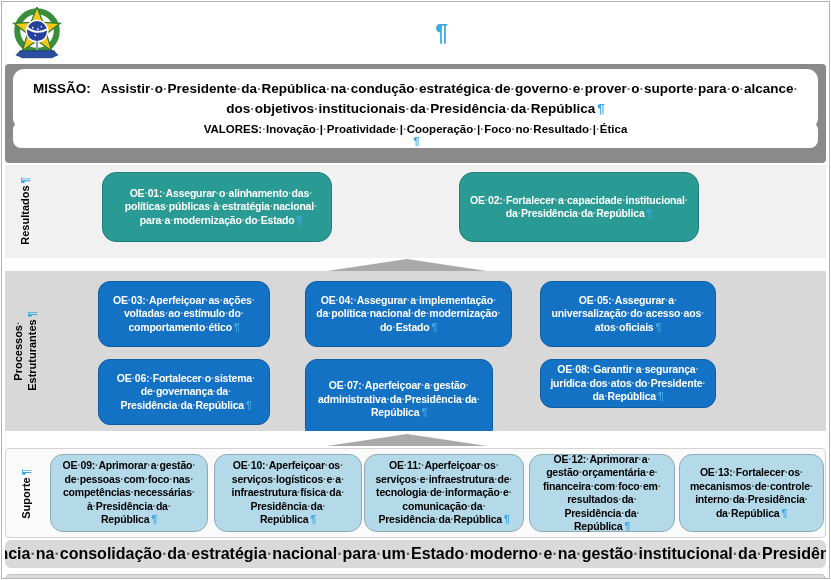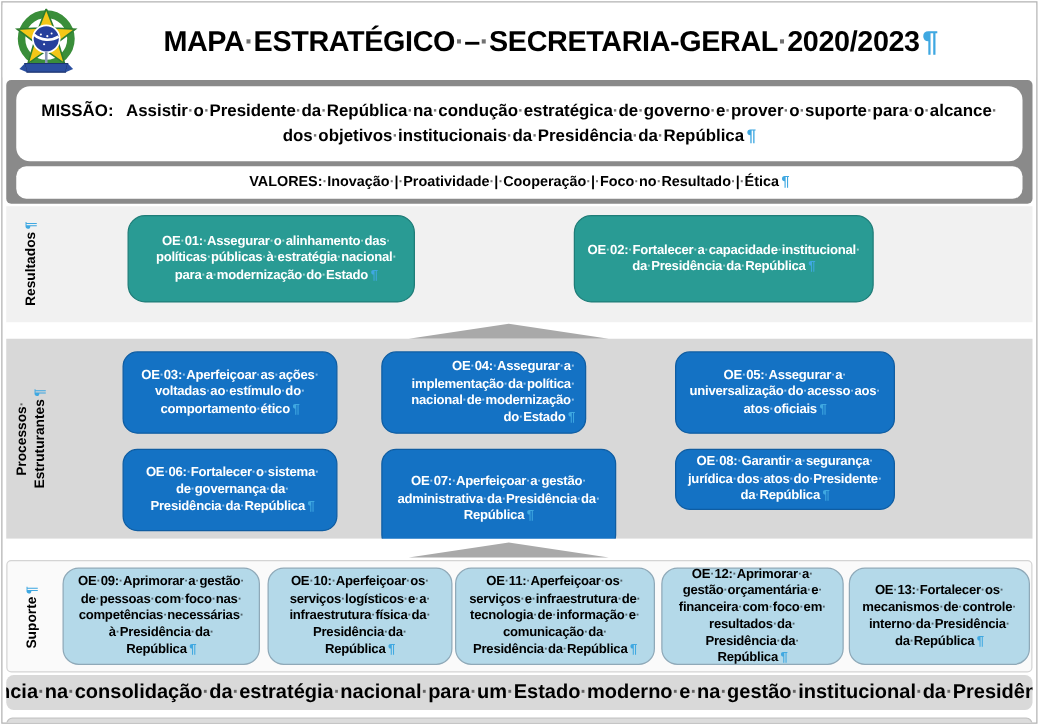--- a/index.html
+++ b/index.html
@@ -26,24 +26,24 @@
     background: #8a8a8a; border-radius: 4px;
   }
   .mission-box {
     position: absolute; left: 8px; right: 8px; top: 5px; height: 60px;
     background: #ffffff; border-radius: 11px;
     display: flex; align-items: center; justify-content: center; padding: 18px 14px;
   }
   .mission-text { text-align: center; font-size: 13.5px; font-weight: 700; line-height: 20px; color: #000; }
   .mission-label { margin-right: 10px; }
   .values-box {
-    position: absolute; left: 8px; right: 8px; top: 69px; height: 26px;
+    position: absolute; left: 8px; right: 8px; top: 58px; height: 26px;
     background: #ffffff; border-radius: 8px;
     display: flex; align-items: center; justify-content: center;
-    font-size: 11.5px; font-weight: 700; color: #000; white-space: nowrap;
+    font-size: 11.5px; font-weight: 700; color: #000; white-space: nowrap; flex-direction: column;
   }
 
   
   .band { position: absolute; left: 3px; width: 821px; }
   .band-results   { top: 163px; height: 93px; background: #f1f1f1; }
   .band-processes { top: 269px; height: 160px; background: #d8d8d8; }
   .band-support   { top: 446px; height: 90px; background: #fafafa; border: 1px solid #d4d4d4; border-radius: 4px; }
 
   .vlabel {
     position: absolute; transform: rotate(-90deg);
@@ -105,21 +105,20 @@
       <circle cx="25" cy="24" r="1" fill="#ffffff"></circle>
       <circle cx="31" cy="25.5" r="1" fill="#ffffff"></circle>
       <circle cx="35" cy="23" r="0.9" fill="#ffffff"></circle>
       <circle cx="28" cy="33" r="1" fill="#ffffff"></circle>
       <rect x="28.8" y="40" width="2.4" height="11" fill="#8c98b8"></rect>
       <path d="M10 51 L50 51 L48 59 L12 59 Z" fill="#2b4fa0" stroke="#1c3570" stroke-width="1"></path>
       <path d="M10 51 L5 56 L12 59 Z" fill="#2b4fa0"></path>
       <path d="M50 51 L55 56 L48 59 Z" fill="#2b4fa0"></path>
     </svg>
     <div class="title">
-      <span>MAPA<span class="sp">·</span>​ESTRATÉGICO<span class="sp">·</span>​–<span class="sp">·</span>​SECRETARIA-GERAL<span class="sp">·</span>​2020/2023</span>
       <span class="pilcrow">¶</span>
     </div>
   </div>
 
   <div class="gray-band">
     <div class="mission-box">
       <div class="mission-text">
         <span class="mission-label">MISSÃO:</span><span>Assistir<span class="sp">·</span>​o<span class="sp">·</span>​Presidente<span class="sp">·</span>​da<span class="sp">·</span>​República<span class="sp">·</span>​na<span class="sp">·</span>​condução<span class="sp">·</span>​estratégica<span class="sp">·</span>​de<span class="sp">·</span>​governo<span class="sp">·</span>​e<span class="sp">·</span>​prover<span class="sp">·</span>​o<span class="sp">·</span>​suporte<span class="sp">·</span>​para<span class="sp">·</span>​o<span class="sp">·</span>​alcance<span class="sp">·</span>​dos<span class="sp">·</span>​objetivos<span class="sp">·</span>​institucionais<span class="sp">·</span>​da<span class="sp">·</span>​Presidência<span class="sp">·</span>​da<span class="sp">·</span>​República</span><span class="pilcrow">¶</span>
       </div>
     </div>
@@ -145,21 +144,21 @@
     <div class="tri tri-1"></div>
   </div>
 
   <div class="band band-processes">
     <div class="vlabel vlabel-processes">
       <span>Processos<span class="sp">·</span>​Estruturantes</span><span class="pilcrow">¶</span>
     </div>
     <div class="obox obox-blue" style="left:93px; top:10px; width:172px; height:66px;">
       <div class="otext"><span>OE<span class="sp">·</span>​03:<span class="sp">·</span>​Aperfeiçoar<span class="sp">·</span>​as<span class="sp">·</span>​ações<span class="sp">·</span>​voltadas<span class="sp">·</span>​ao<span class="sp">·</span>​estímulo<span class="sp">·</span>​do<span class="sp">·</span>​comportamento<span class="sp">·</span>​ético</span><span class="pilcrow">¶</span></div>
     </div>
-    <div class="obox obox-blue" style="left:300px; top:10px; width:164px; height:66px;text-align:right;">
+    <div class="obox obox-blue" style="left:300px; top:10px; width:207px; height:66px;">
       <div class="otext"><span>OE<span class="sp">·</span>​04:<span class="sp">·</span>​Assegurar<span class="sp">·</span>​a<span class="sp">·</span>​implementação<span class="sp">·</span>​da<span class="sp">·</span>​política<span class="sp">·</span>​nacional<span class="sp">·</span>​de<span class="sp">·</span>​modernização<span class="sp">·</span>​do<span class="sp">·</span>​Estado</span><span class="pilcrow">¶</span></div>
     </div>
     <div class="obox obox-blue" style="left:535px; top:10px; width:176px; height:66px;">
       <div class="otext"><span>OE<span class="sp">·</span>​05:<span class="sp">·</span>​Assegurar<span class="sp">·</span>​a<span class="sp">·</span>​universalização<span class="sp">·</span>​do<span class="sp">·</span>​acesso<span class="sp">·</span>​aos<span class="sp">·</span>​atos<span class="sp">·</span>​oficiais</span><span class="pilcrow">¶</span></div>
     </div>
     <div class="obox obox-blue" style="left:93px; top:88px; width:172px; height:66px;padding-left:12px;">
       <div class="otext"><span>OE<span class="sp">·</span>​06:<span class="sp">·</span>​Fortalecer<span class="sp">·</span>​o<span class="sp">·</span>​sistema<span class="sp">·</span>​de<span class="sp">·</span>​governança<span class="sp">·</span>​da<span class="sp">·</span>​Presidência<span class="sp">·</span>​da<span class="sp">·</span>​República</span><span class="pilcrow">¶</span></div>
     </div>
     <div class="obox obox-blue" style="left:300px; top:88px; width:188px; height:81px;">
       <div class="otext"><span>OE<span class="sp">·</span>​07:<span class="sp">·</span>​Aperfeiçoar<span class="sp">·</span>​a<span class="sp">·</span>​gestão<span class="sp">·</span>​administrativa<span class="sp">·</span>​da<span class="sp">·</span>​Presidência<span class="sp">·</span>​da<span class="sp">·</span>​República</span><span class="pilcrow">¶</span></div>

